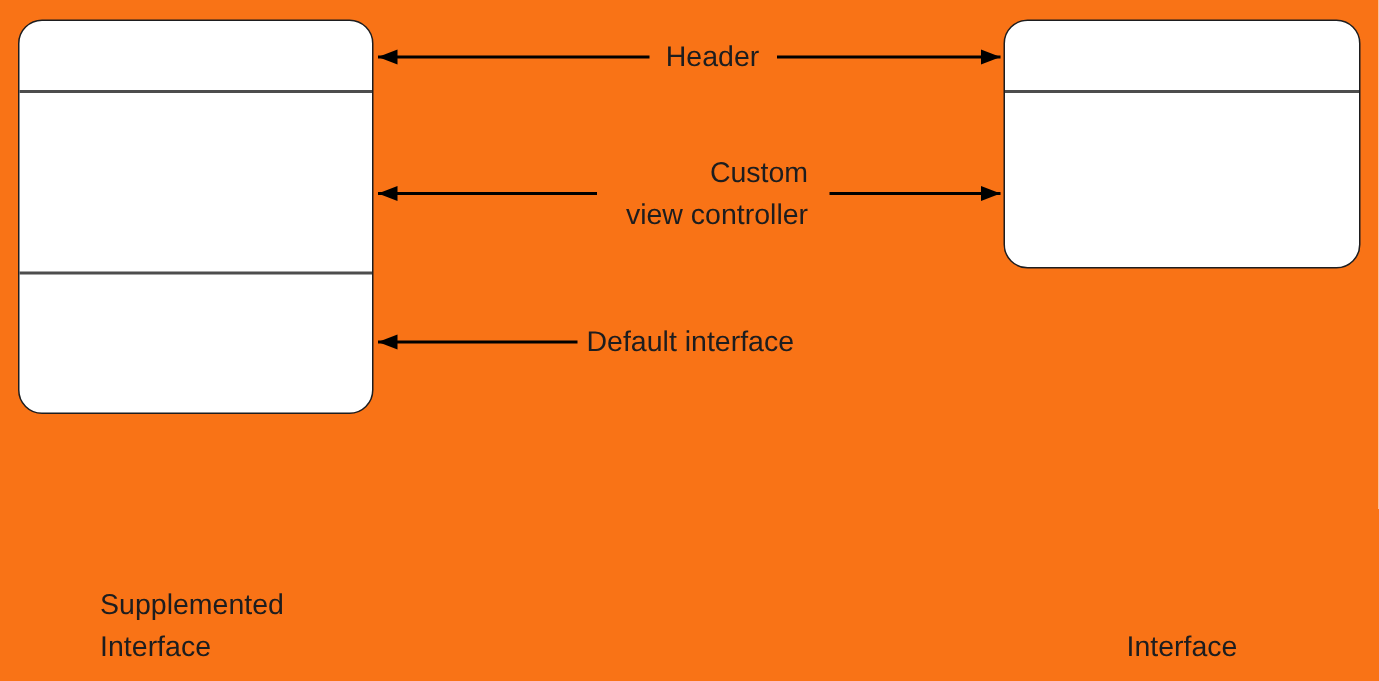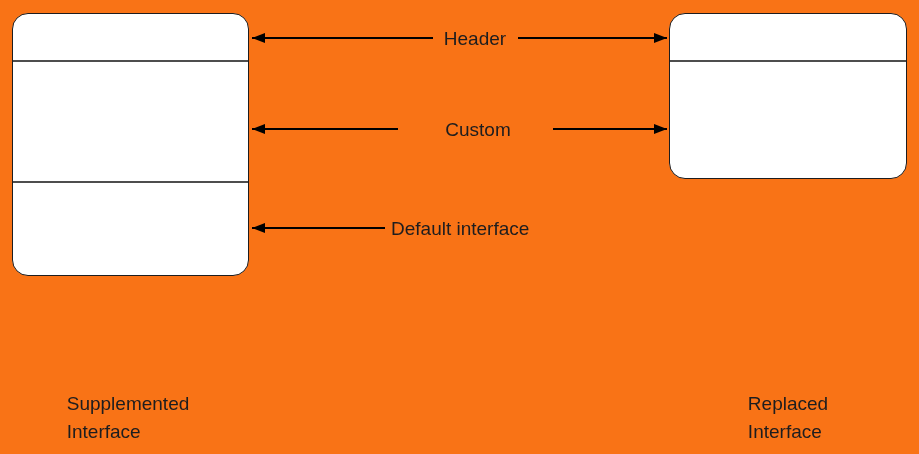--- a/index.html
+++ b/index.html
@@ -82,30 +82,31 @@
   <div class="aline" style="left: 252px; top: 37px; width: 181px;"></div>
   <div class="ah ah-left" style="left: 252px; top: 33px;"></div>
   <div class="label label-centered" style="left: 475px; top: 39px;">Header</div>
   <div class="aline" style="left: 518px; top: 37px; width: 149px;"></div>
   <div class="ah ah-right" style="left: 654px; top: 33px;"></div>
 
   <div class="aline" style="left: 252px; top: 128px; width: 146px;"></div>
   <div class="ah ah-left" style="left: 252px; top: 124px;"></div>
   <div class="label label-centered" style="left: 478px; top: 130px; text-align: right;">
     <span>Custom</span><br>
+    <span>view controller</span>
   </div>
   <div class="aline" style="left: 553px; top: 128px; width: 114px;"></div>
   <div class="ah ah-right" style="left: 654px; top: 124px;"></div>
 
   <div class="aline" style="left: 252px; top: 227px; width: 133px;"></div>
   <div class="ah ah-left" style="left: 252px; top: 223px;"></div>
   <div class="label label-vcentered" style="left: 391px; top: 229px;">Default interface</div>
 
   <div class="caption" style="left: 128px; top: 418px;">
     <span>Supplemented</span><br>
     <span>Interface</span>
   </div>
   <div class="caption" style="left: 788px; top: 418px;">
-    <span>Replaced</span><br>
+    <br>
     <span>Interface</span>
   </div>
 
 </div>
 
 </body></html>

